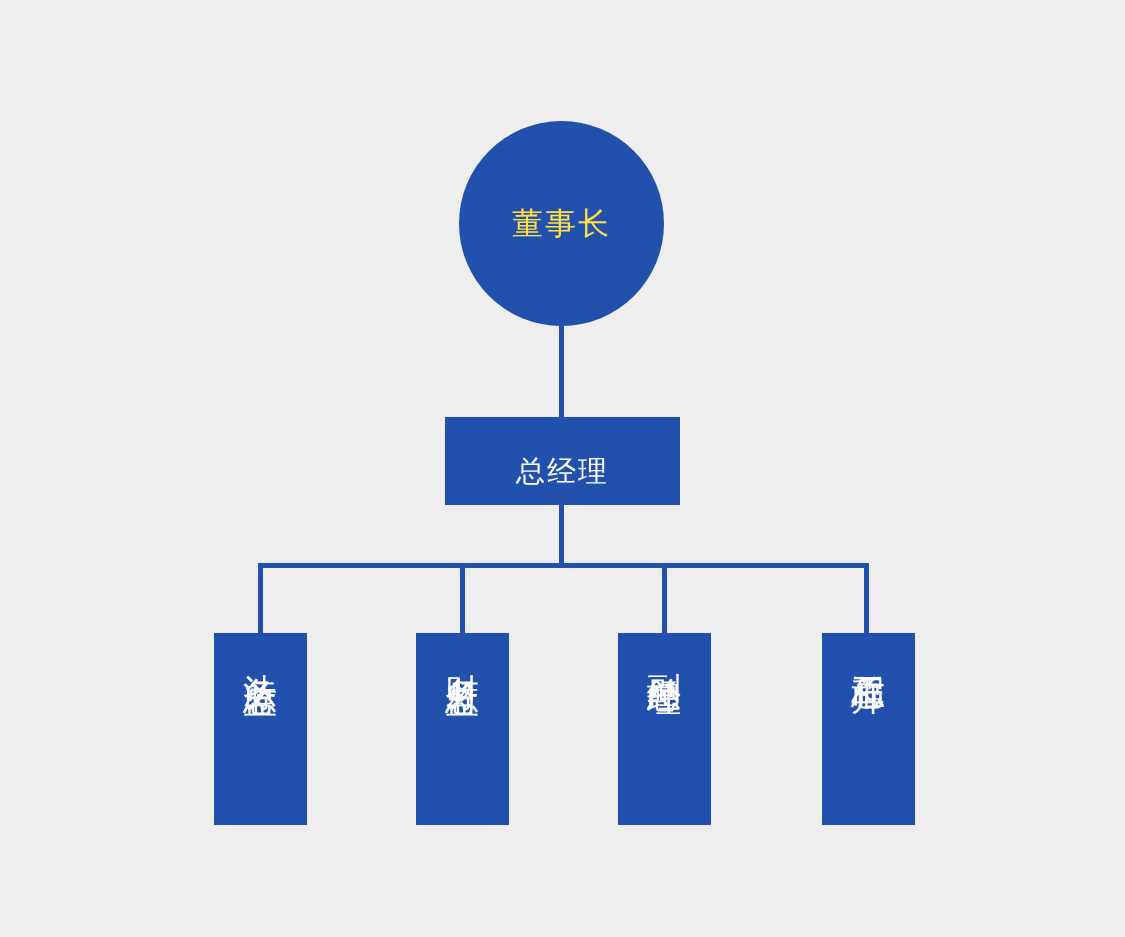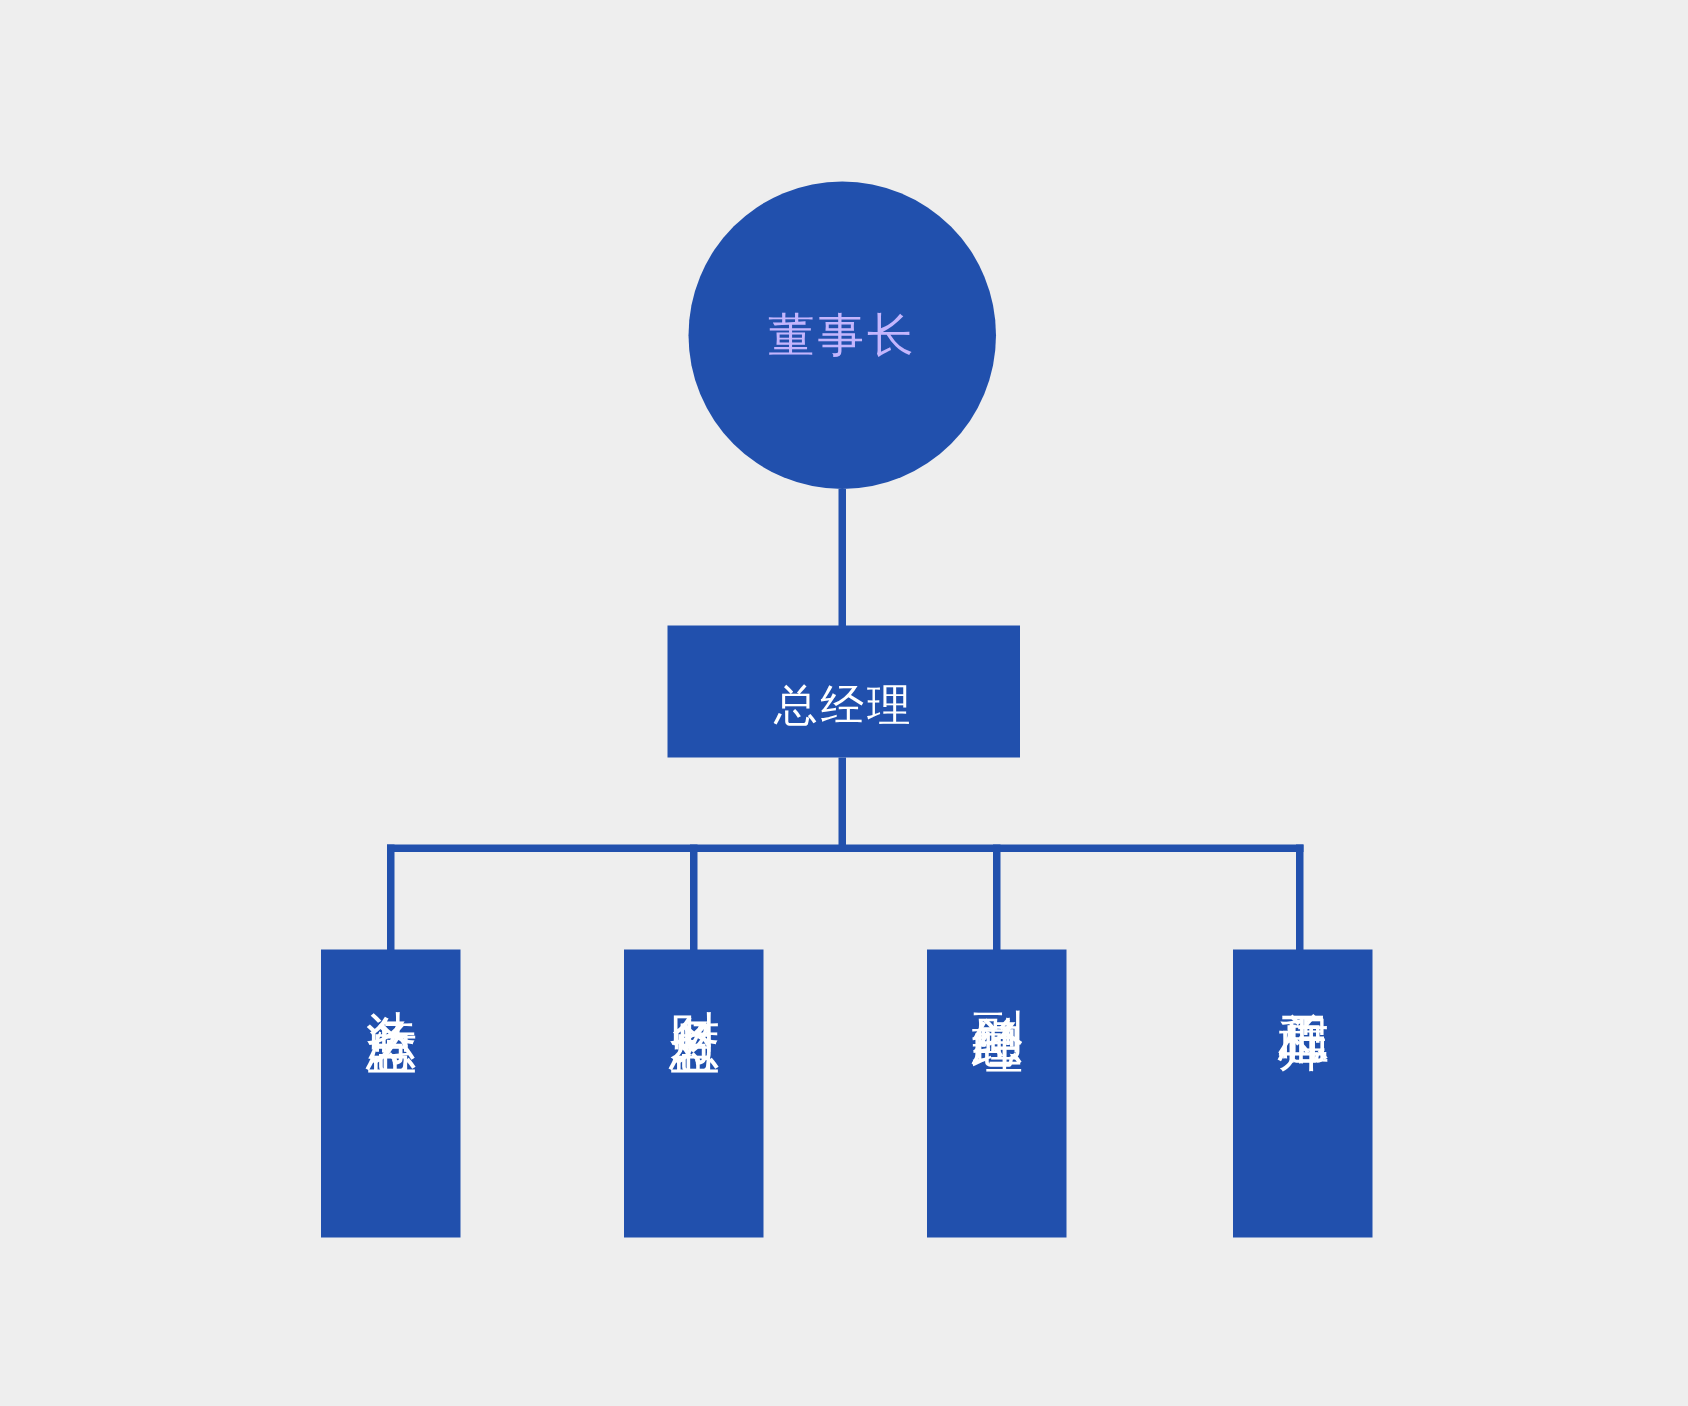--- a/index.html
+++ b/index.html
@@ -30,21 +30,21 @@
   .node-circle {
     position: absolute;
     border-radius: 50%;
     background: #2150ad;
     display: flex;
     align-items: center;
     justify-content: center;
     box-sizing: border-box;
   }
   .node-circle .node-label {
-    color: #c4b5fd;
+    color: #fde047;
     font-size: 31px;
     letter-spacing: 2px;
     line-height: 1;
     white-space: nowrap;
   }
 
   
   .node-rect {
     position: absolute;
     background: #2150ad;

